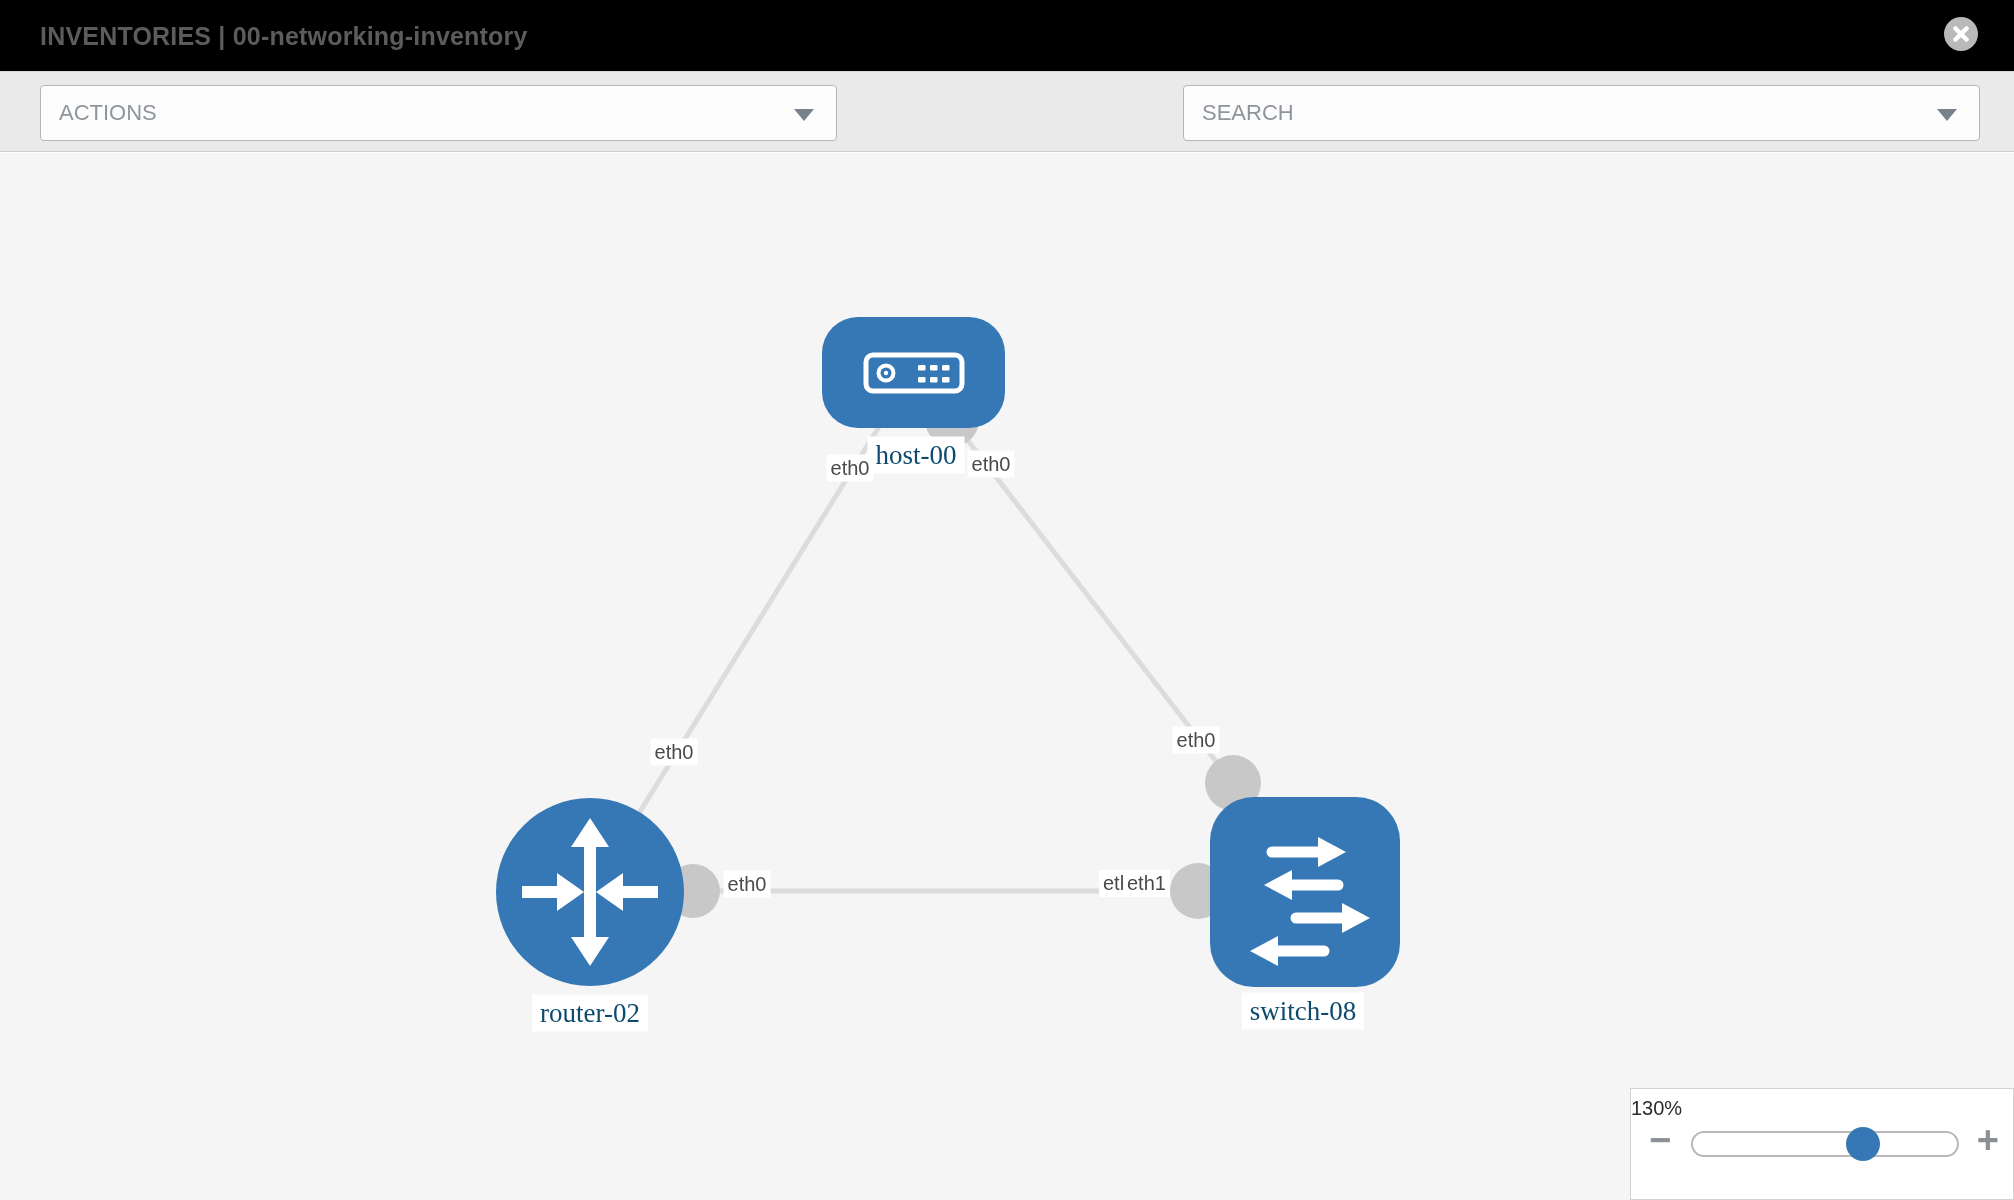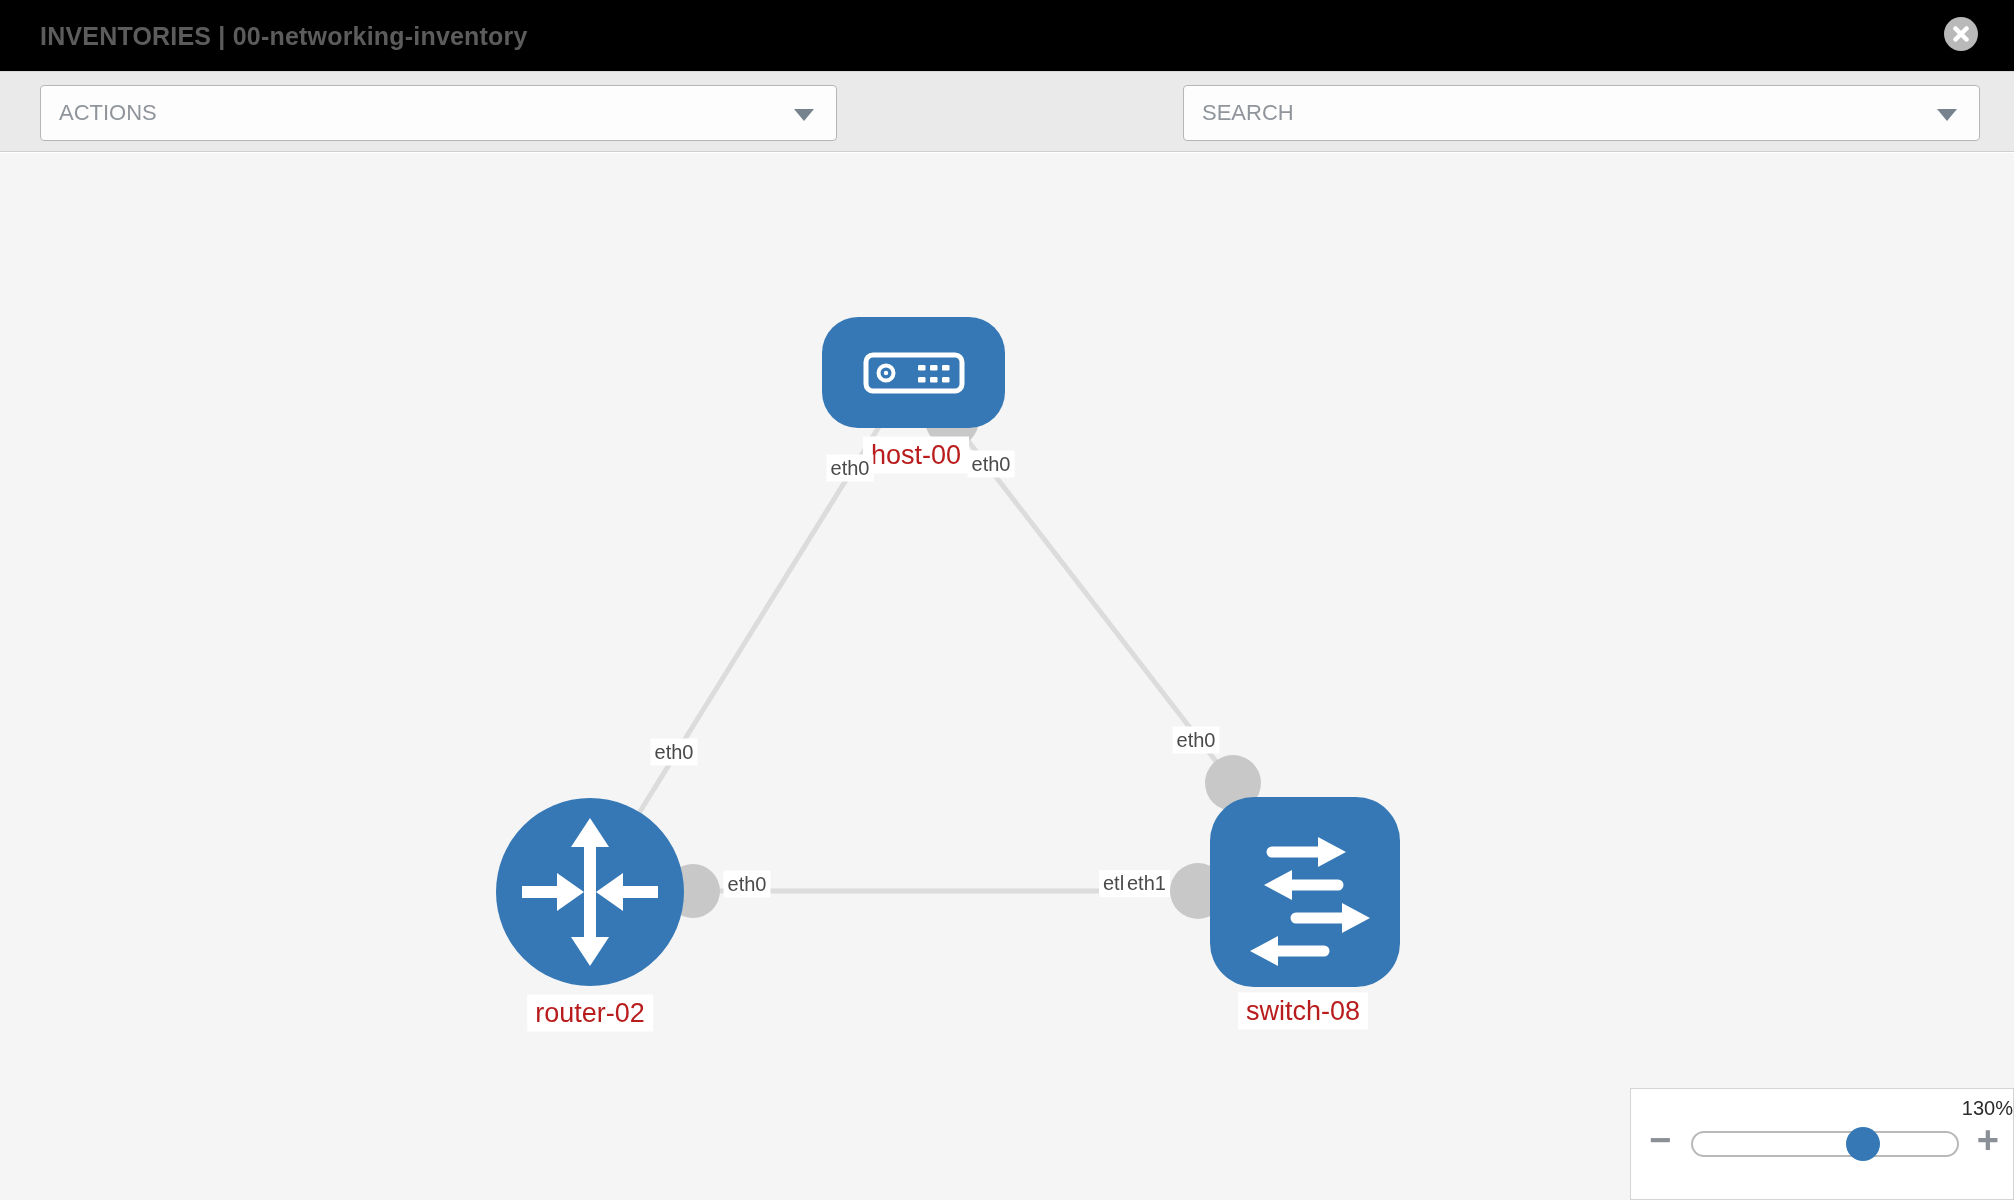--- a/index.html
+++ b/index.html
@@ -41,30 +41,30 @@
   .link-layer line   { stroke:#dcdcdc; stroke-width:5px; }
   .link-layer circle { fill:#c8c8c8; }
 
   .node { position:absolute; background:#3578b5; }
   .node-host   { left:822px;  top:164px; width:183px; height:111px; border-radius:36px; }
   .node-router { left:496px;  top:645px; width:188px; height:188px; border-radius:50%; }
   .node-switch { left:1210px; top:644px; width:190px; height:190px; border-radius:44px; }
   .node svg { display:block; width:100%; height:100%; }
 
   .nlabel { position:absolute; transform:translate(-50%,-50%); background:#ffffff;
-            color:#b91c1c; font-size:27px; padding:3px 8px; white-space:nowrap; }
+            color:#0c4a6e; font-size:27px; padding:3px 8px; white-space:nowrap;font-family:Liberation Serif, serif; }
   .ilabel { position:absolute; transform:translate(-50%,-50%); background:#ffffff;
             color:#4a4a4a; font-size:20px; padding:2px 4px; white-space:nowrap; }
   .ilabel-abs { position:absolute; transform:none; background:#ffffff; color:#4a4a4a;
                 font-size:20px; padding:2px 4px; white-space:nowrap; }
 
   
   .zoom-panel { position:absolute; left:1630px; top:1088px; width:384px; height:112px;
                 background:#fff; border:1px solid #d4d4d4; }
-  .zoom-value { position:absolute; left:0; top:8px; width:100%; text-align:right;
+  .zoom-value { position:absolute; left:0; top:8px; width:100%; text-align:left;
                 font-size:20px; color:#2b2b2b; }
   .zoom-minus, .zoom-plus { position:absolute; top:32px; font-size:38px; font-weight:bold;
                 color:#8a9096; line-height:38px; cursor:pointer; user-select:none; }
   .zoom-minus { left:18px; }
   .zoom-plus  { right:14px; }
   .zoom-track { position:absolute; left:60px; top:42px; width:268px; height:26px;
                 background:#fff; border:2px solid #b9b9b9; border-radius:14px; cursor:pointer; }
   .zoom-handle { position:absolute; left:153px; top:-6px; width:34px; height:34px;
                  border-radius:50%; background:#3578b5; cursor:grab; }
 </style>

